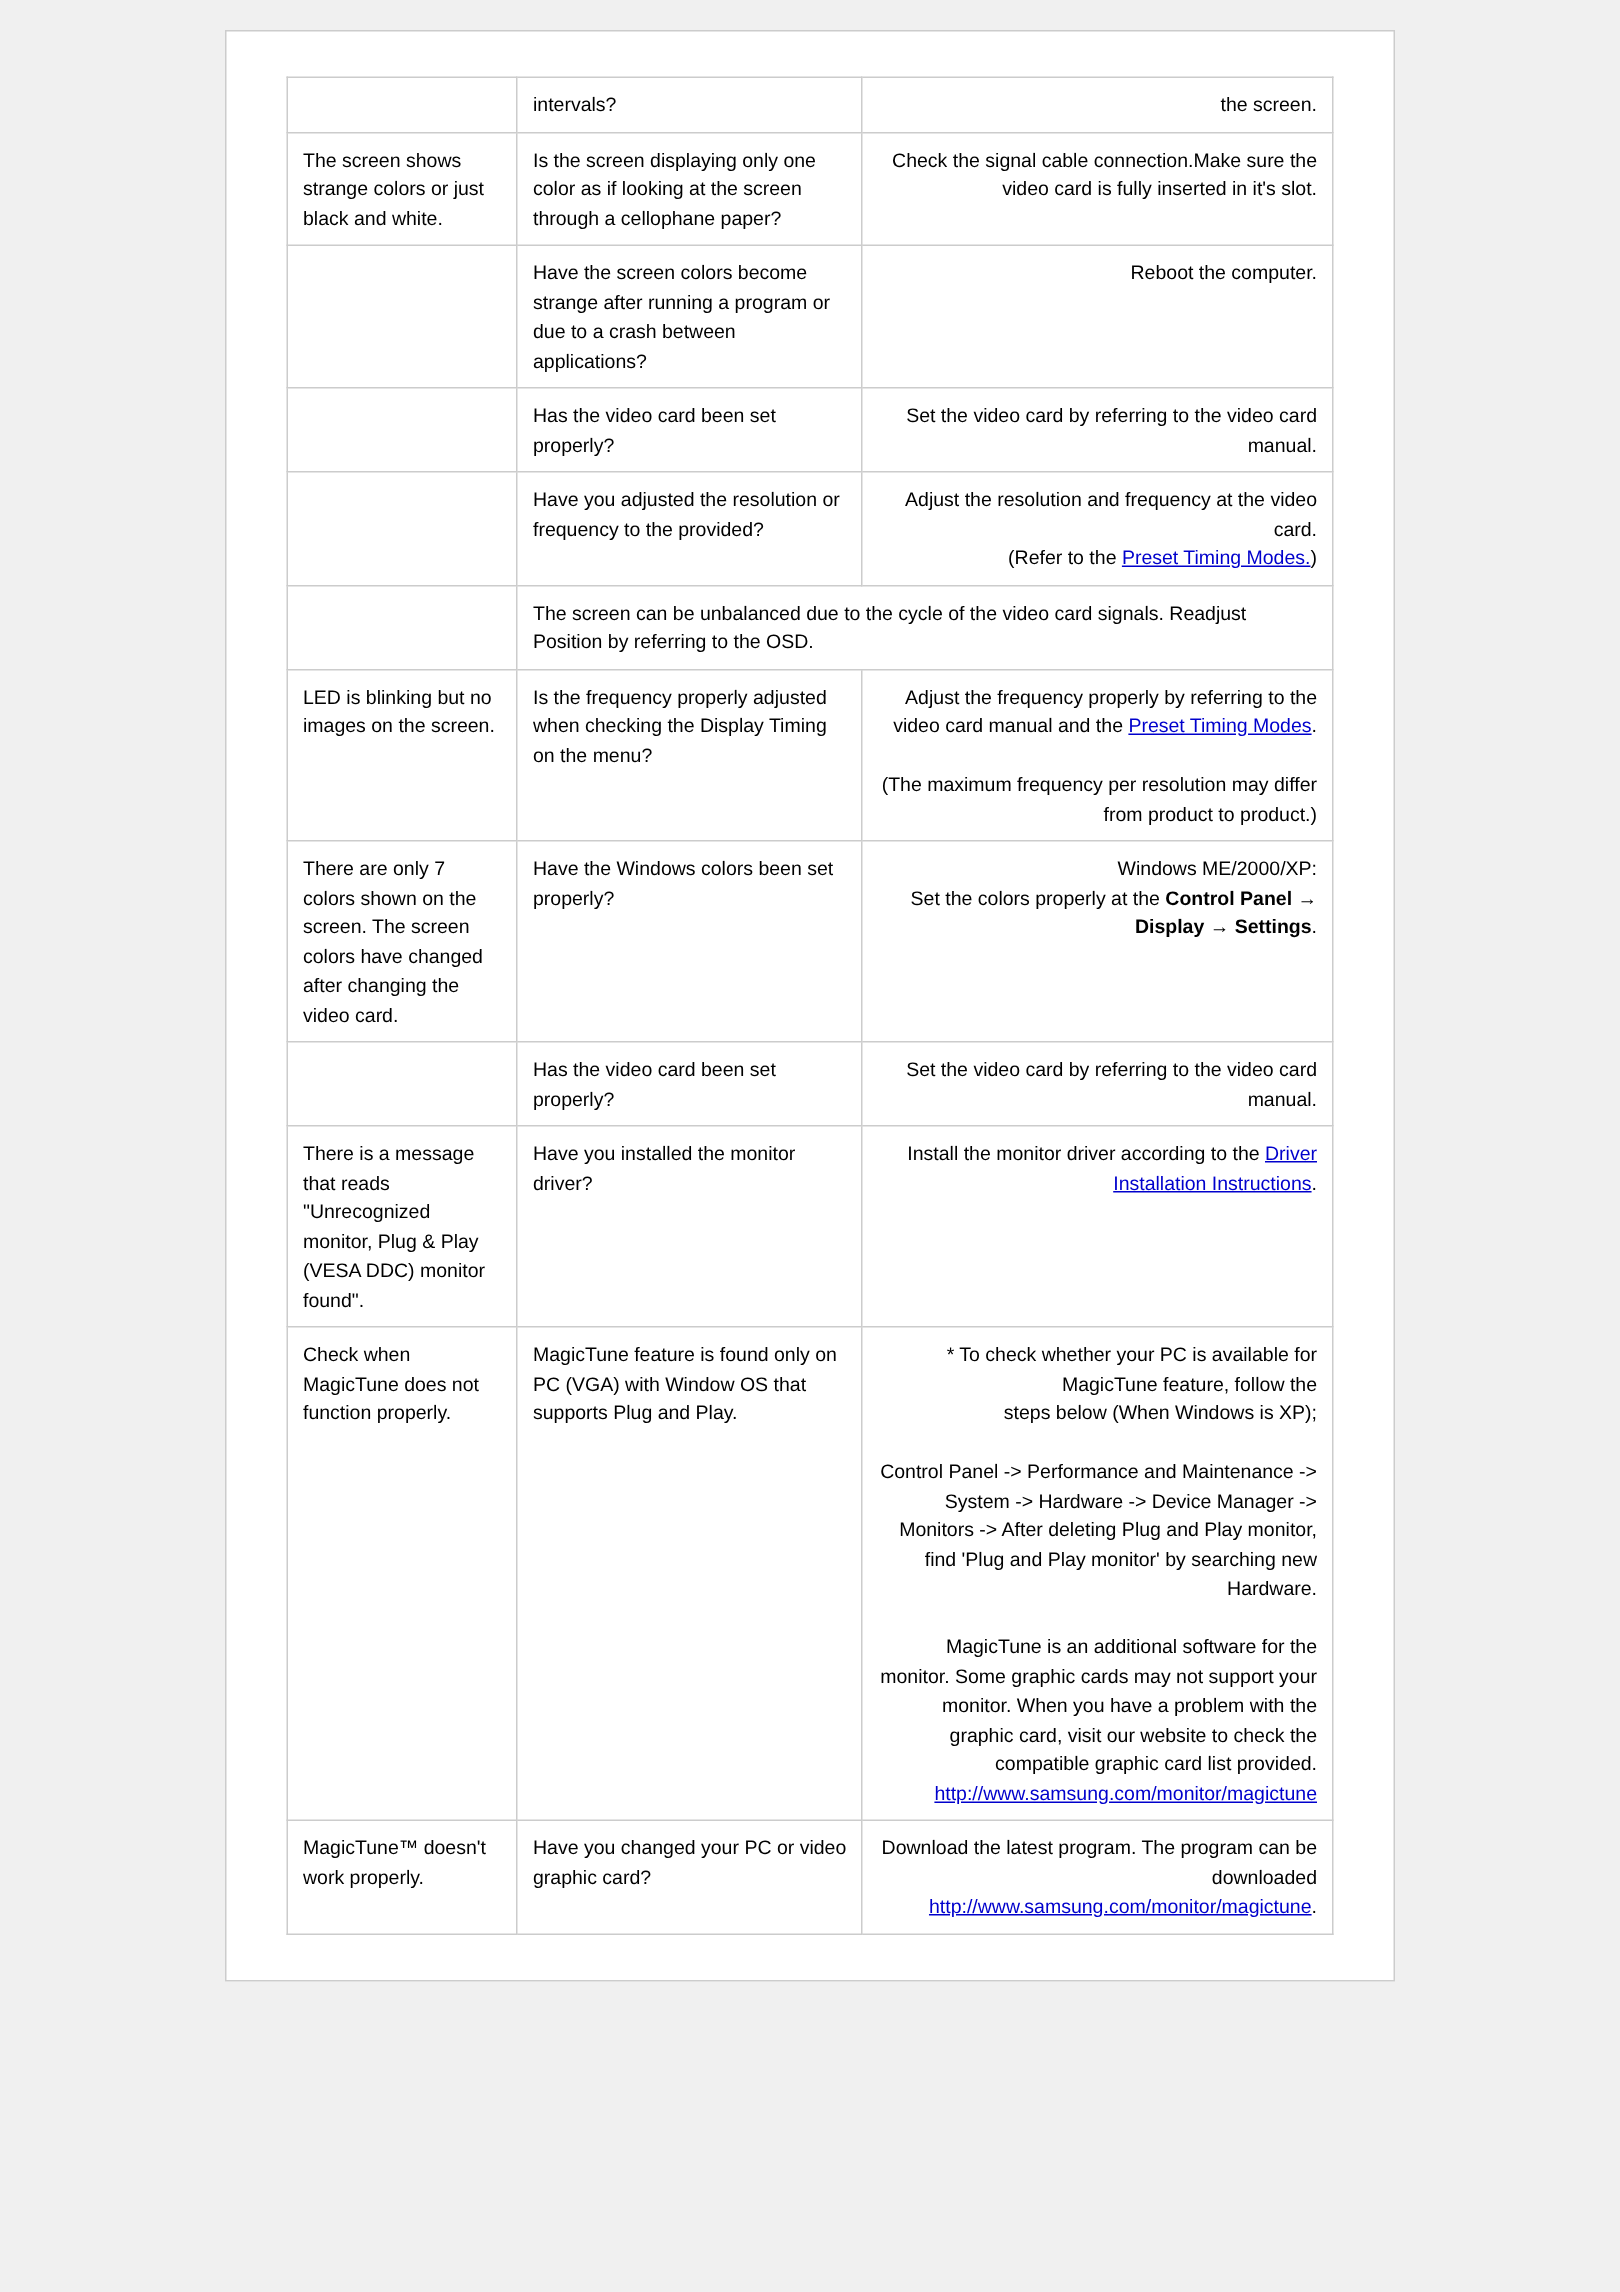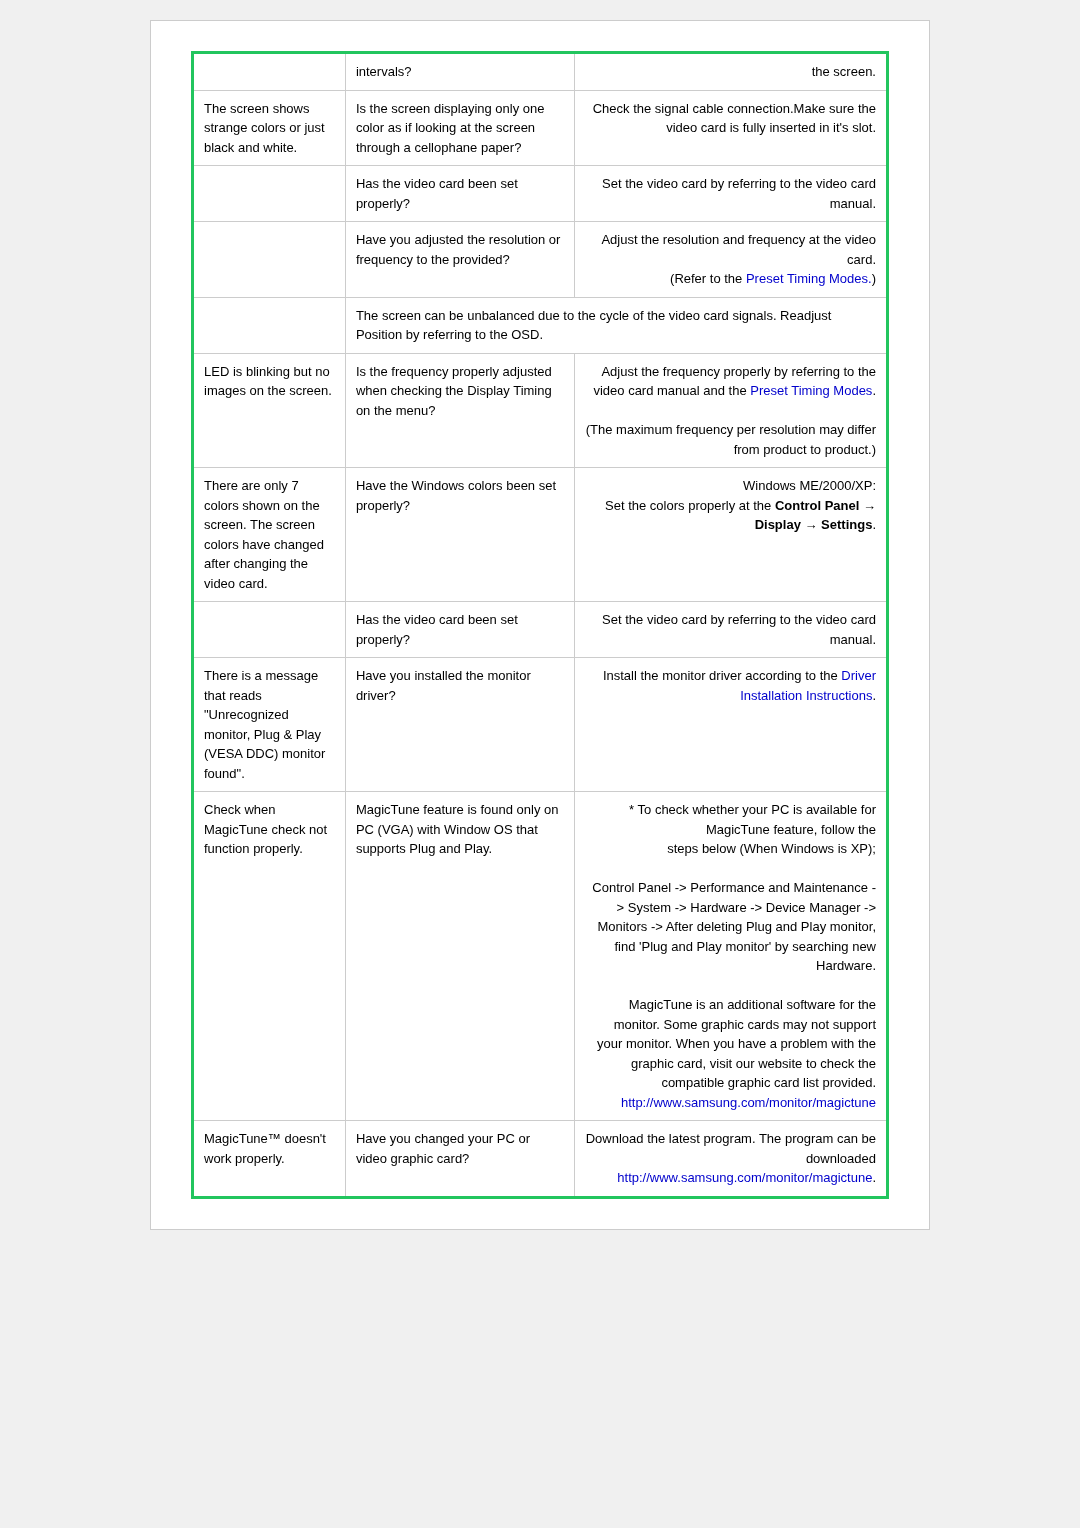--- a/index.html
+++ b/index.html
@@ -13,33 +13,33 @@
     }
     .page {
       background: white;
       width: 780px;
       padding: 30px 40px;
       border: 1px solid #ccc;
     }
     .main-table {
       width: 100%;
       border-collapse: collapse;
-      border: 3px solid #22c55e;
+      border: 1px solid #22c55e;
     }
     .main-table td {
       border: 1px solid #ccc;
       padding: 8px 10px;
       vertical-align: top;
       line-height: 1.5;
       font-size: 13px;
     }
     .col1 { width: 22%; }
     .col2 { width: 33%; }
     .col3 { width: 45%; text-align: right; }
-    .link-text { color: #0000cc; }
+    .link-text { color: #0000cc; text-decoration: underline; }
     .bold { font-weight: bold; }
   </style>
 </head>
 <body>
 
 <div class="page">
   <table class="main-table">
     <tbody>
 
       <tr>
@@ -47,20 +47,25 @@
         <td class="col2">intervals?</td>
         <td class="col3">the screen.</td>
       </tr>
 
       <tr>
         <td class="col1">The screen shows strange colors or just black and white.</td>
         <td class="col2">Is the screen displaying only one color as if looking at the screen through a cellophane paper?</td>
         <td class="col3">Check the signal cable connection.Make sure the video card is fully inserted in it's slot.</td>
       </tr>
 
+      <tr>
+        <td class="col1"></td>
+        <td class="col2">Have the screen colors become strange after running a program or due to a crash between applications?</td>
+        <td class="col3">Reboot the computer.</td>
+      </tr>
 
       <tr>
         <td class="col1"></td>
         <td class="col2">Has the video card been set properly?</td>
         <td class="col3">Set the video card by referring to the video card manual.</td>
       </tr>
 
 
       <tr>
         <td class="col1"></td>
@@ -93,21 +98,21 @@
       </tr>
 
       <tr>
         <td class="col1">There is a message that reads "Unrecognized monitor, Plug &amp; Play (VESA DDC) monitor found".</td>
         <td class="col2">Have you installed the monitor driver?</td>
         <td class="col3">Install the monitor driver according to the <span class="link-text">Driver Installation Instructions</span>.</td>
       </tr>
 
 
       <tr>
-        <td class="col1">Check when MagicTune check not function properly.</td>
+        <td class="col1">Check when MagicTune does not function properly.</td>
         <td class="col2">MagicTune feature is found only on PC (VGA) with Window OS that supports Plug and Play.</td>
         <td class="col3">* To check whether your PC is available for MagicTune feature, follow the<br>&nbsp;&nbsp;steps below (When Windows is XP);<br><br>Control Panel -&gt; Performance and Maintenance -&gt; System -&gt; Hardware -&gt; Device Manager -&gt; Monitors -&gt; After deleting Plug and Play monitor, find 'Plug and Play monitor' by searching new Hardware.<br><br>MagicTune is an additional software for the monitor. Some graphic cards may not support your monitor. When you have a problem with the graphic card, visit our website to check the compatible graphic card list provided.<br><span class="link-text">http://www.samsung.com/monitor/magictune</span></td>
       </tr>
 
       <tr>
         <td class="col1">MagicTune™ doesn't work properly.</td>
         <td class="col2">Have you changed your PC or video graphic card?</td>
         <td class="col3">Download the latest program. The program can be downloaded<br><span class="link-text">http://www.samsung.com/monitor/magictune</span>.</td>
       </tr>
     </tbody>

